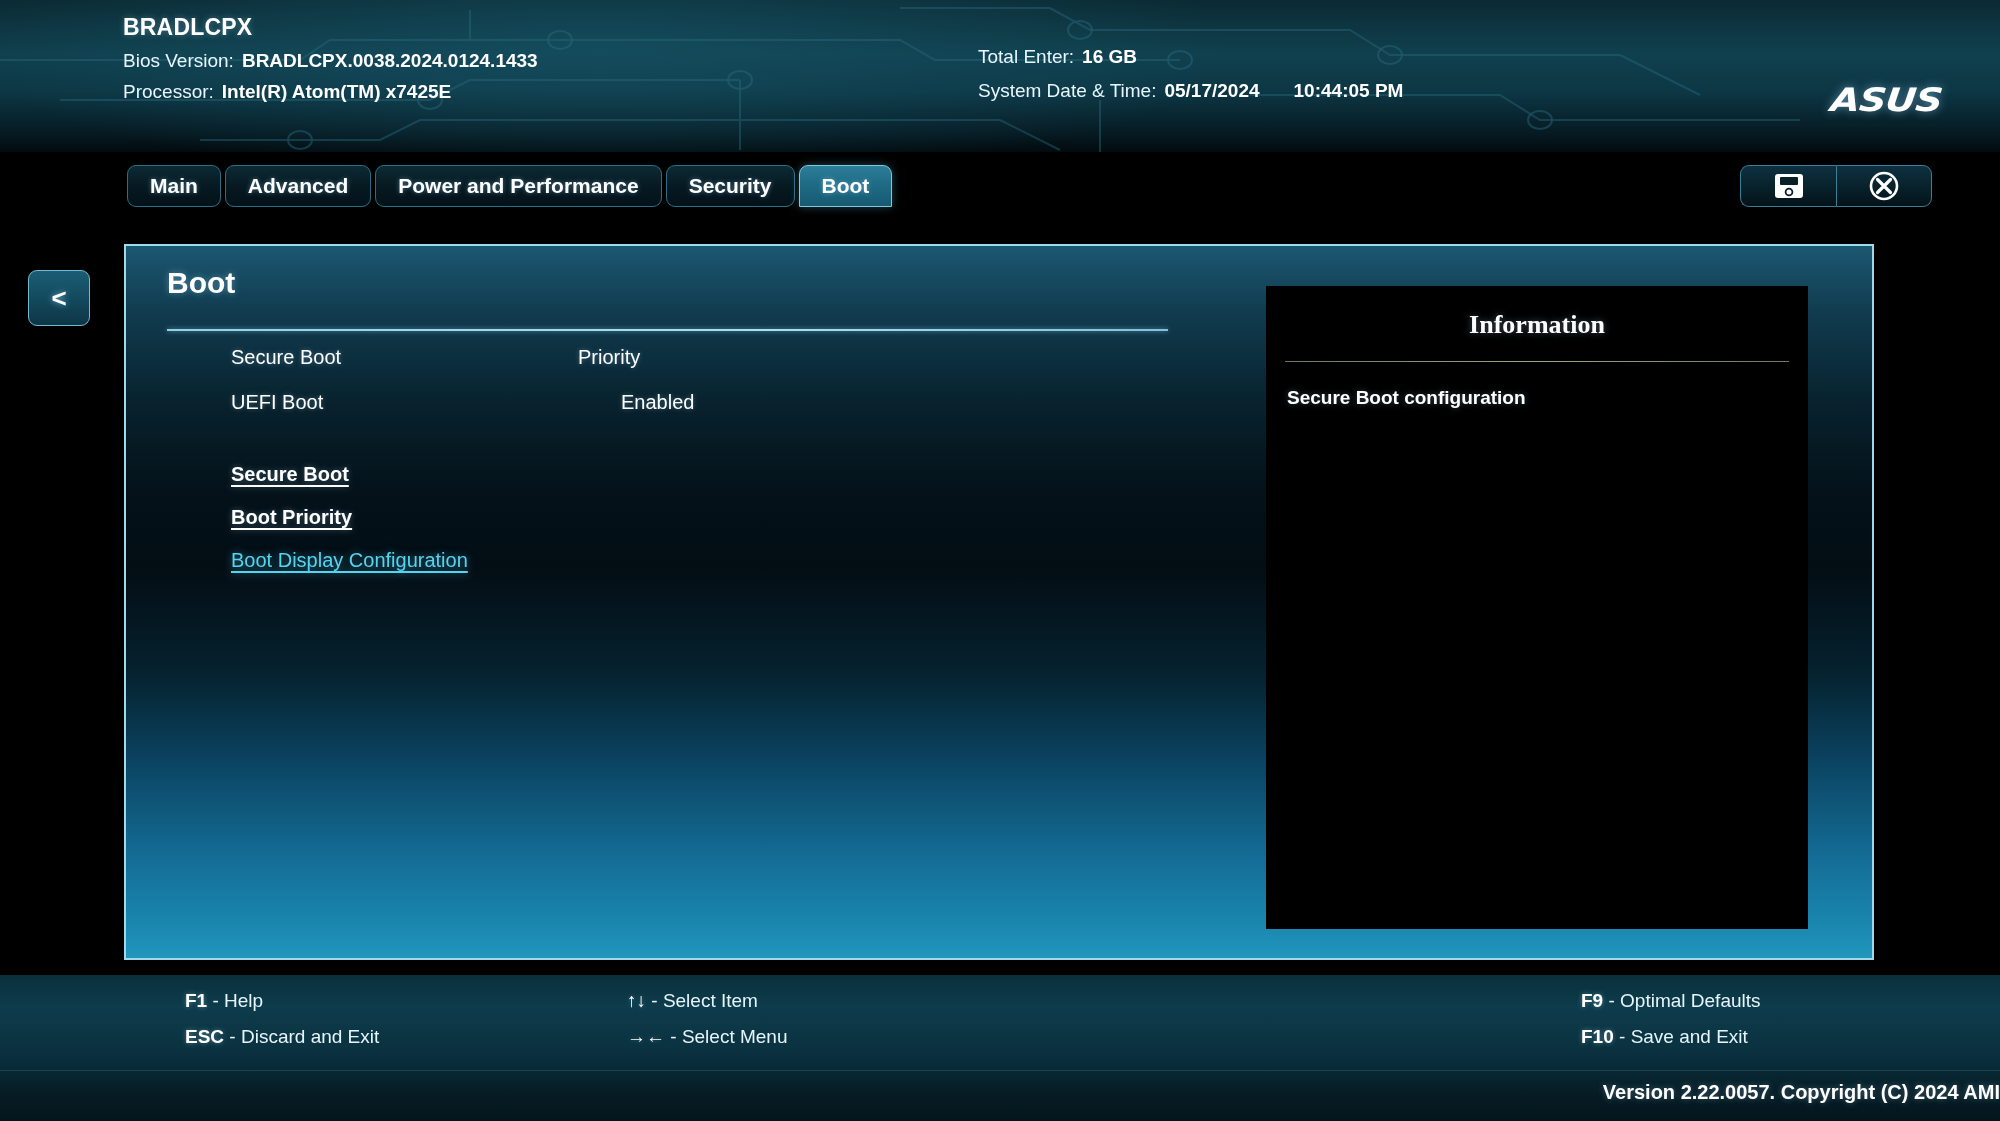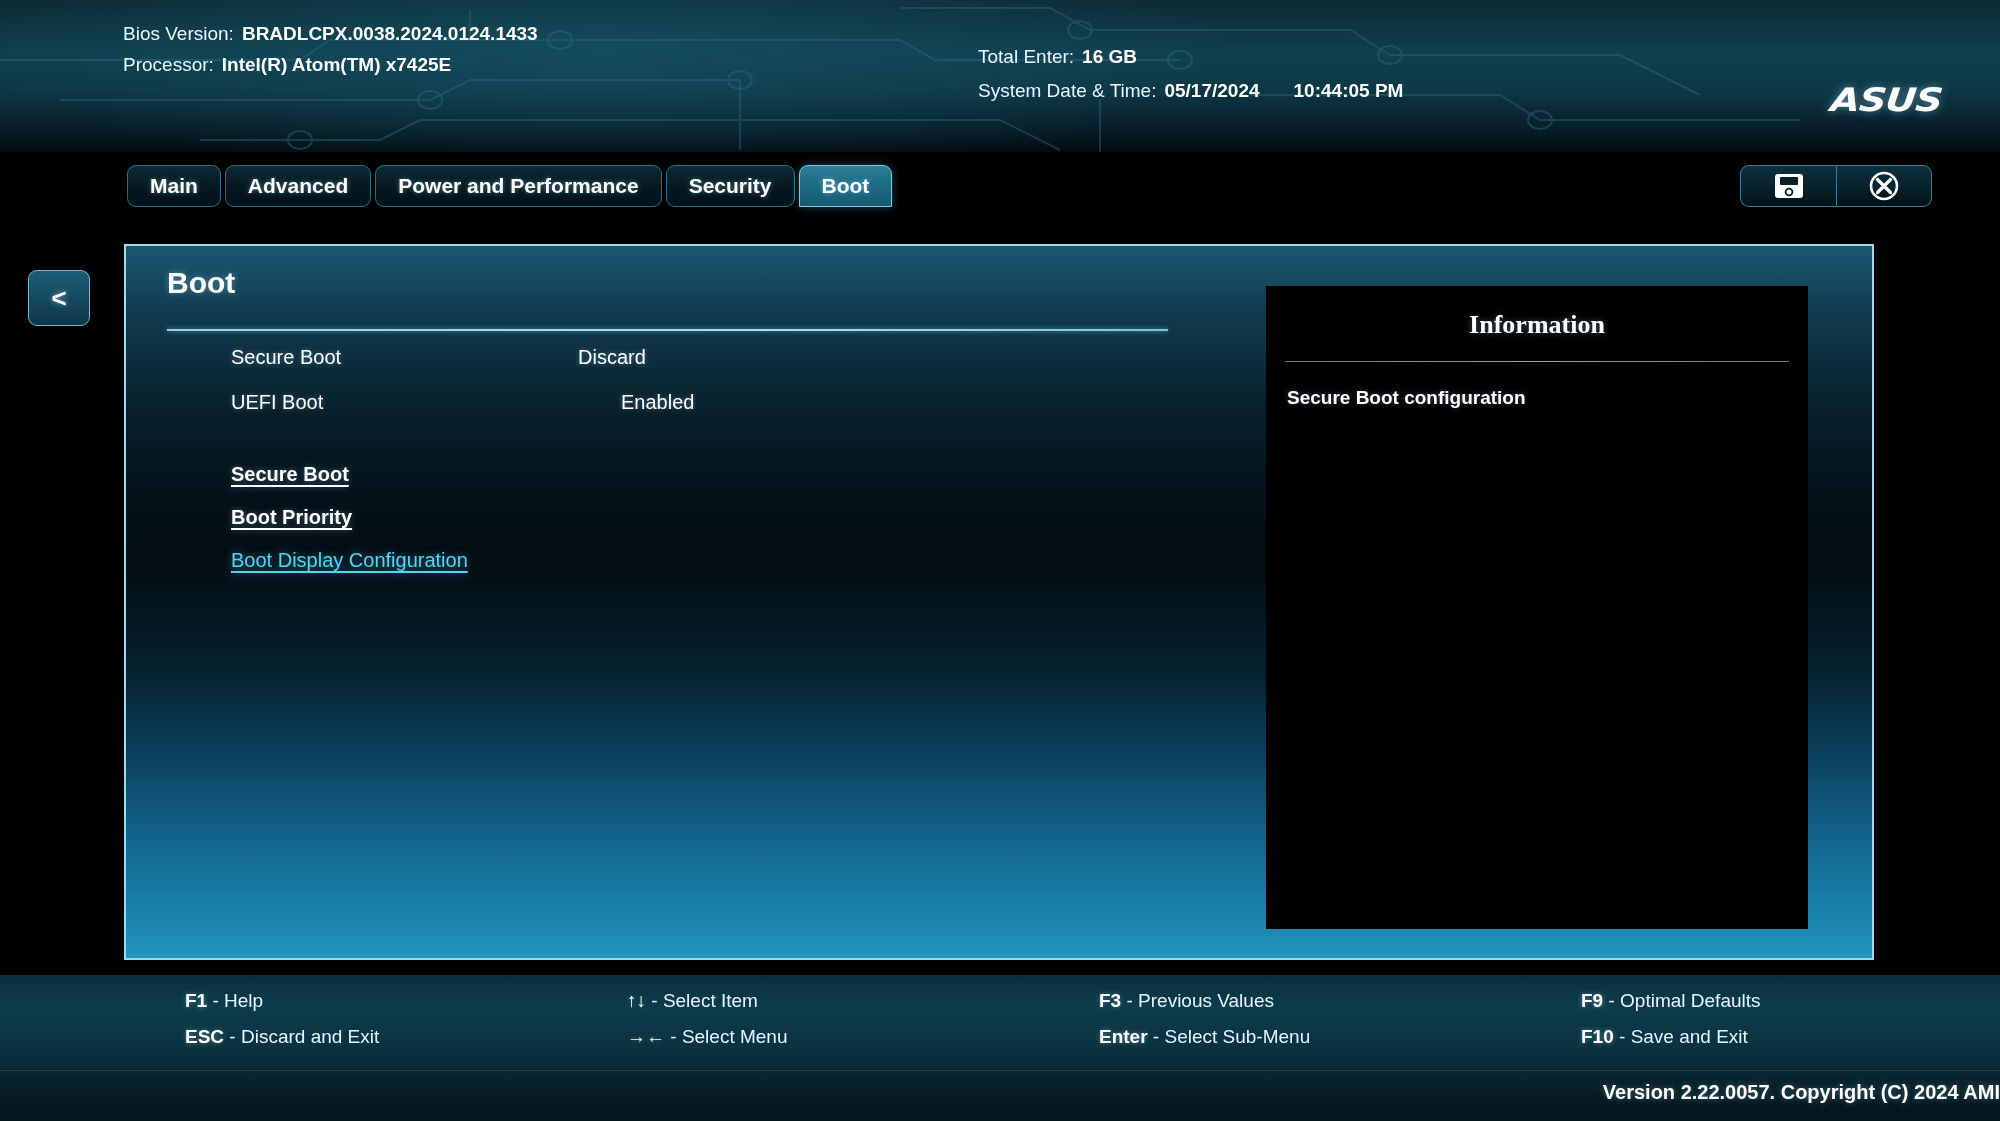--- a/index.html
+++ b/index.html
@@ -366,20 +366,21 @@
       <ellipse cx="740" cy="80" rx="12" ry="9"></ellipse>
       <ellipse cx="300" cy="140" rx="12" ry="9"></ellipse>
       <ellipse cx="1080" cy="30" rx="12" ry="9"></ellipse>
       <ellipse cx="1390" cy="55" rx="12" ry="9"></ellipse>
       <ellipse cx="1540" cy="120" rx="12" ry="9"></ellipse>
       <ellipse cx="1180" cy="60" rx="12" ry="9"></ellipse>
     </g>
   </svg>
 
   <div class="hdr-left">
+    <div class="board-name">BRADLCPX</div>
     <div class="hdr-line">
       <span class="hdr-label">Bios Version:</span><span class="hdr-val">BRADLCPX.0038.2024.0124.1433</span>
     </div>
     <div class="hdr-line">
       <span class="hdr-label">Processor:</span><span class="hdr-val">Intel(R) Atom(TM) x7425E</span>
     </div>
   </div>
 
   <div class="hdr-right">
     <div class="hdr-line">
@@ -429,21 +430,21 @@
 
 <div class="back-btn">&lt;</div>
 
 <div class="panel">
   <div class="panel-title">Boot</div>
   <div class="panel-rule"></div>
 
   <div class="settings">
     <div class="setting-row">
       <span class="setting-label">Secure Boot</span>
-      <span class="setting-value">Discard</span>
+      <span class="setting-value">Priority</span>
     </div>
     <div class="setting-row">
       <span class="setting-label">UEFI Boot</span>
       <span class="setting-value">Enabled</span>
     </div>
   </div>
 
   <div class="submenus">
     <span class="submenu-item plain">Secure Boot</span>
     <span class="submenu-item plain">Boot Priority</span>
@@ -468,28 +469,20 @@
       </div>
     </div>
     <div class="hk-col c2">
       <div class="hk-line">
         <span class="hk-key">↑↓</span><span class="hk-desc"> - Select Item</span>
       </div>
       <div class="hk-line">
         <span class="hk-key">→←</span><span class="hk-desc"> - Select Menu</span>
       </div>
     </div>
-    <div class="hk-col c3">
-      <div class="hk-line">
-        <span class="hk-key">F3</span><span class="hk-desc"> - Previous Values</span>
-      </div>
-      <div class="hk-line">
-        <span class="hk-key">Enter</span><span class="hk-desc"> - Select Sub-Menu</span>
-      </div>
-    </div>
     <div class="hk-col c4">
       <div class="hk-line">
         <span class="hk-key">F9</span><span class="hk-desc"> - Optimal Defaults</span>
       </div>
       <div class="hk-line">
         <span class="hk-key">F10</span><span class="hk-desc"> - Save and Exit</span>
       </div>
     </div>
   </div>
 </div>

